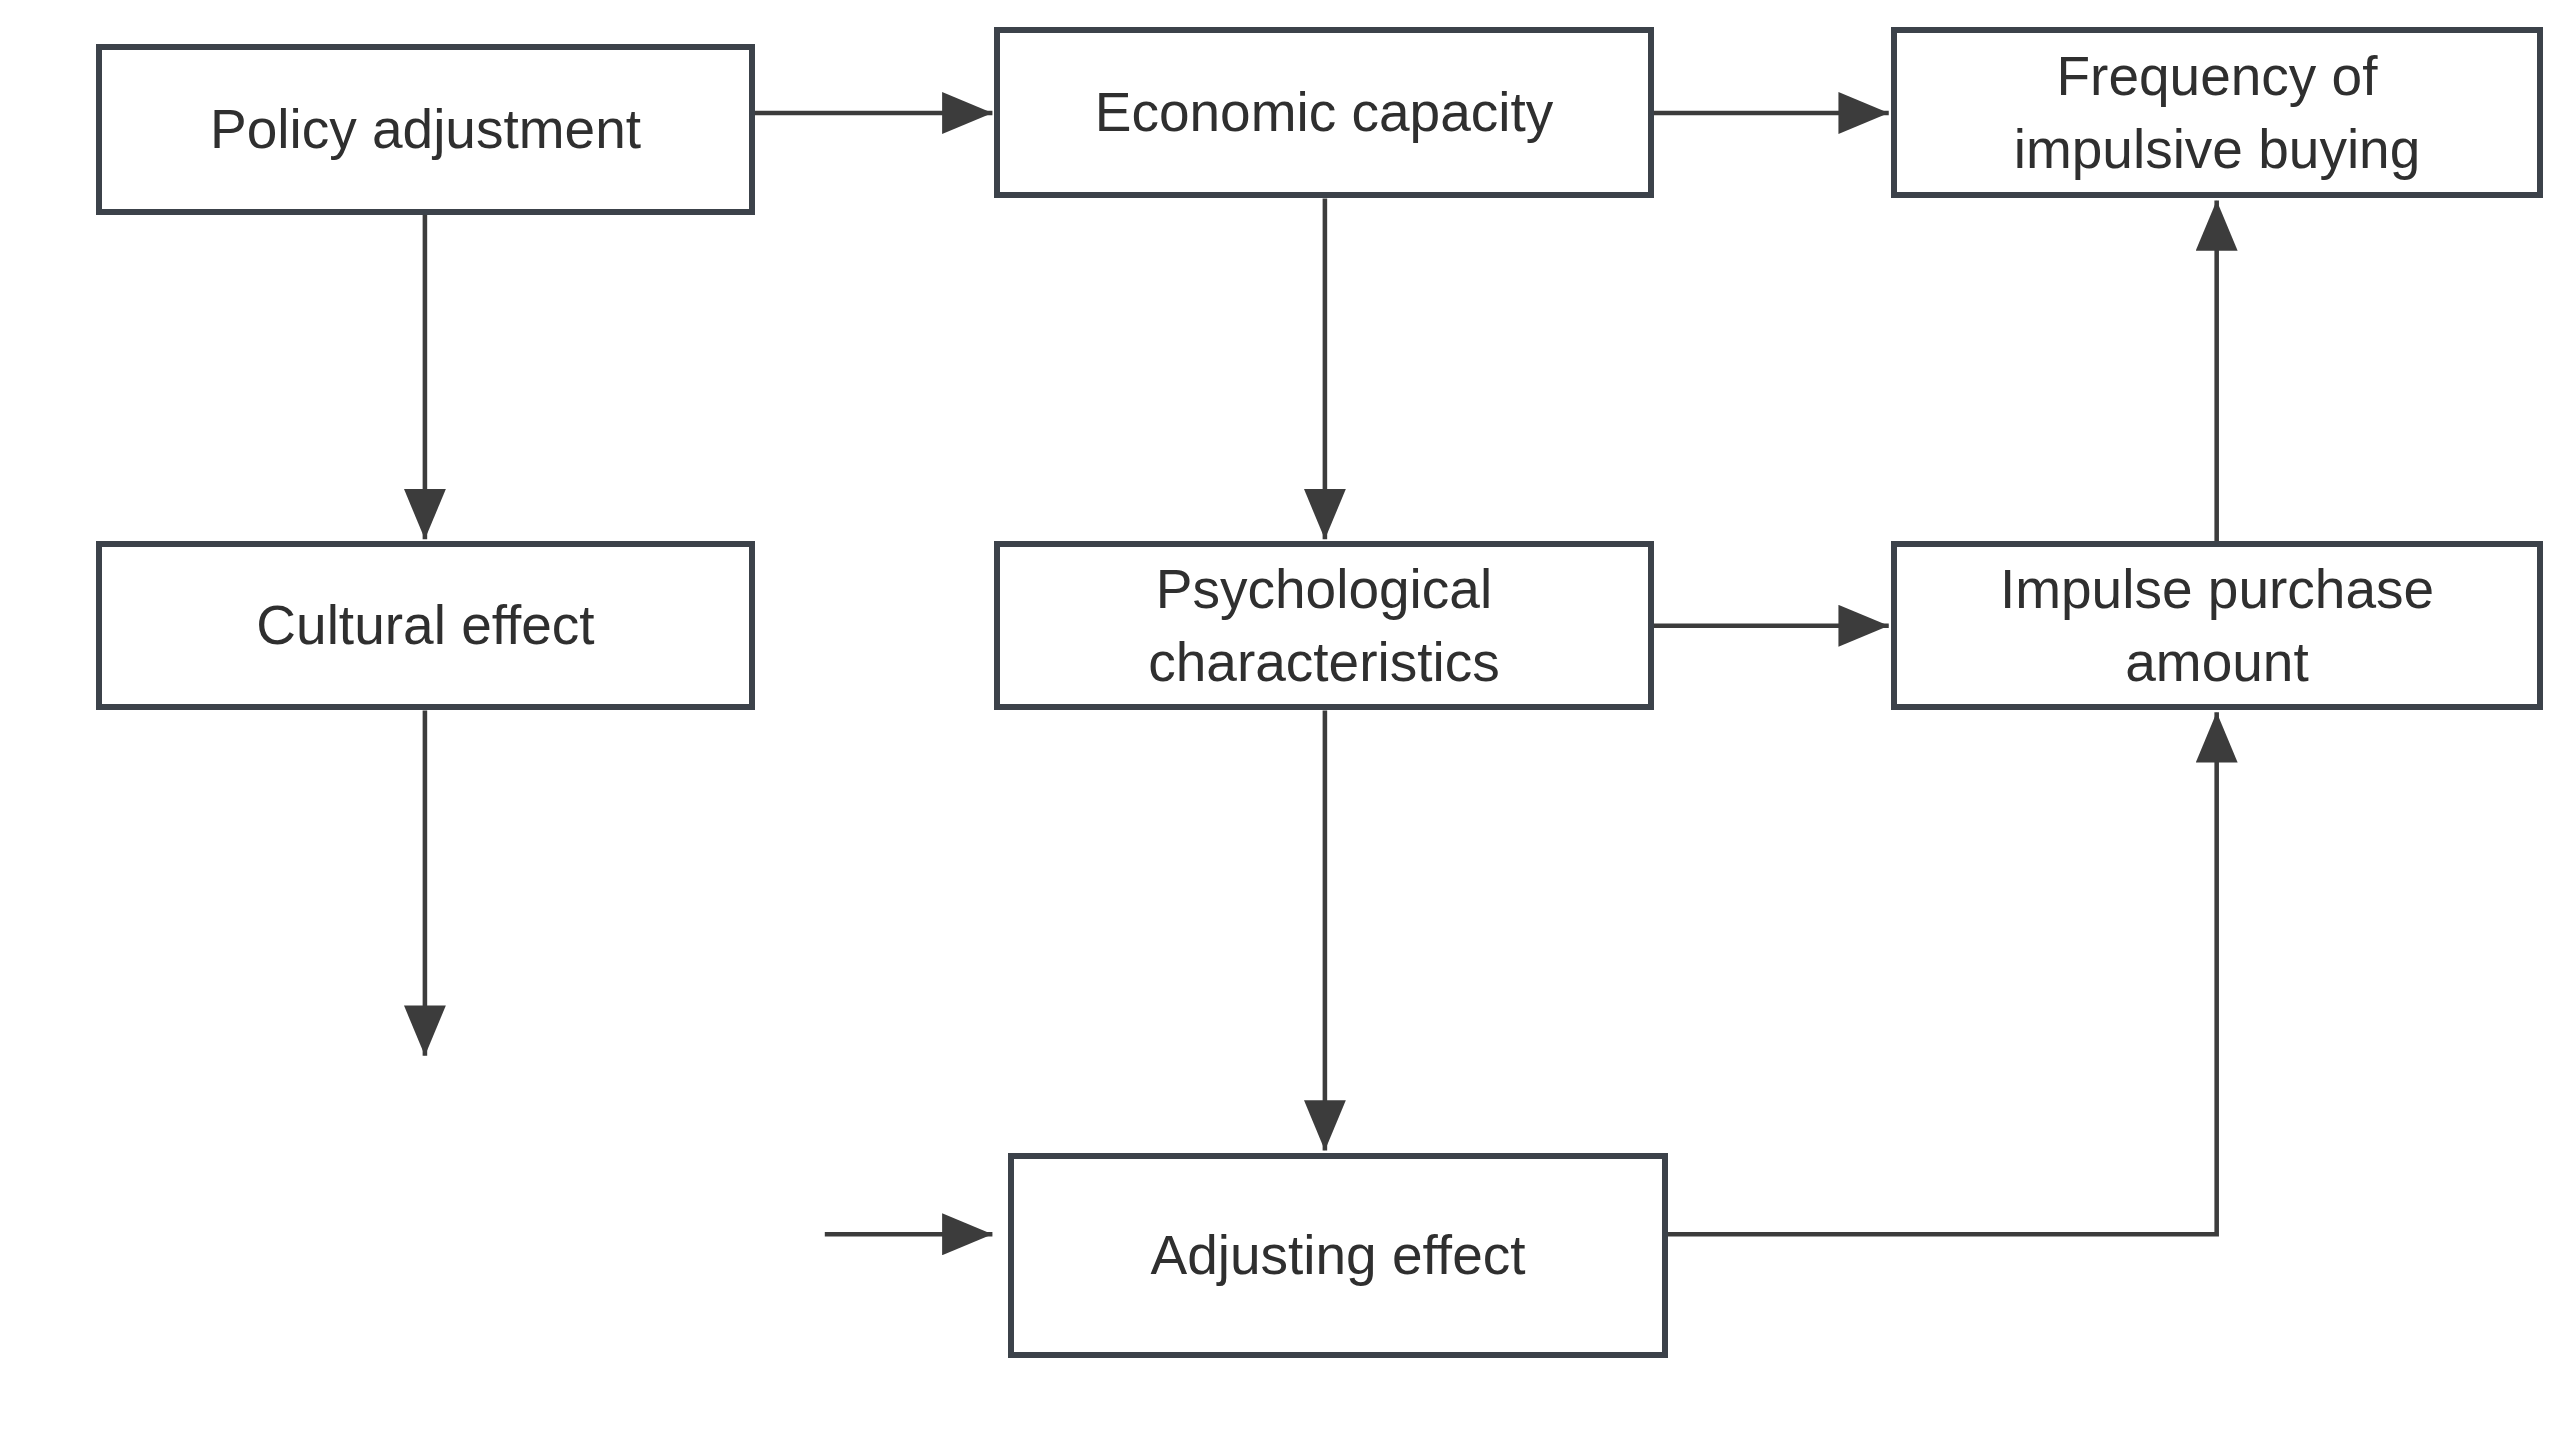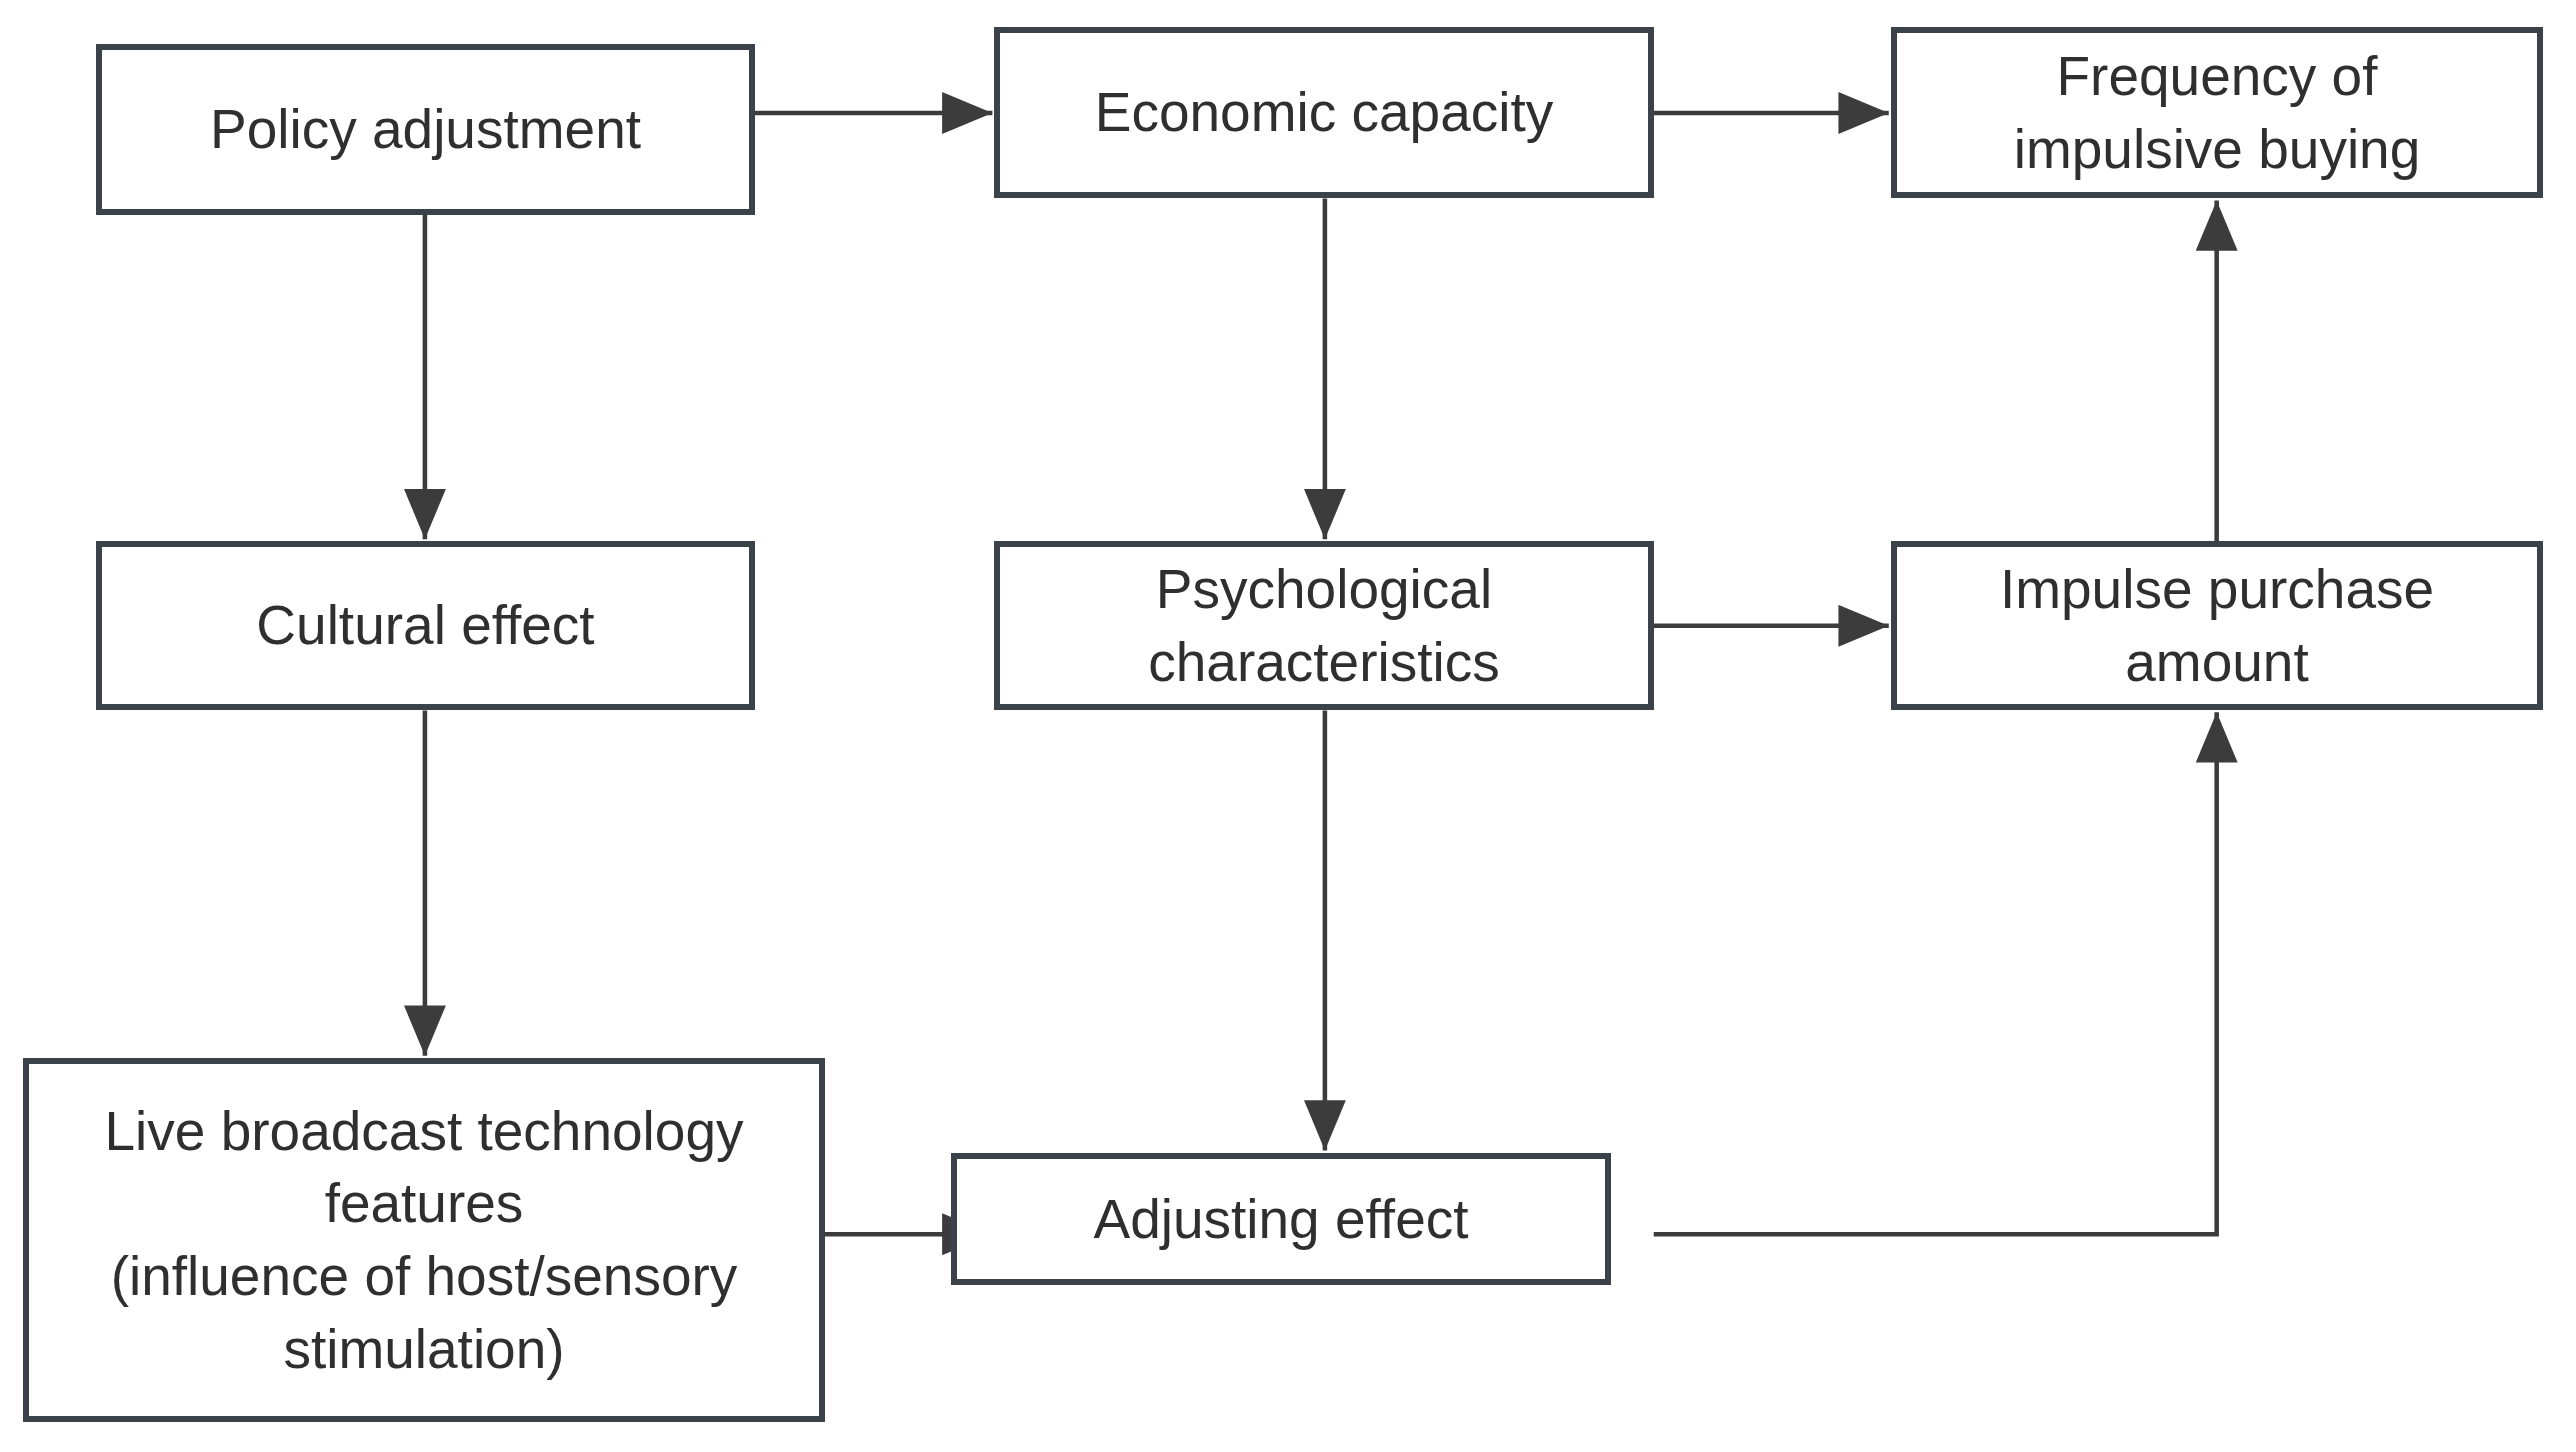--- a/index.html
+++ b/index.html
@@ -46,21 +46,21 @@
     padding: 0 7.3px;
   }
   
   .node-policy        { left: 96px;  top: 27px;   width: 659px; height: 171px; margin-top: 17px; }
   .node-economic      { left: 994px; top: 27px;   width: 660px; height: 171px; }
   .node-frequency     { left: 1891px; top: 27px;   width: 652px; height: 171px; }
   .node-cultural      { left: 96px;  top: 541px;  width: 659px; height: 169px; }
   .node-psychological { left: 994px; top: 541px;  width: 660px; height: 169px; }
   .node-impulse       { left: 1891px; top: 541px;  width: 652px; height: 169px; }
   .node-live          { left: 23px;   top: 1058px; width: 802px; height: 364px; }
-  .node-adjusting     { left: 951px; top: 1153px; width: 660px; height: 132px; text-align: center; }
+  .node-adjusting     { left: 1008px; top: 1153px; width: 660px; height: 205px; text-align: center; }
 </style>
 </head>
 <body>
 
 <div class="canvas">
 
   <svg class="edge-layer" viewBox="0 0 2827 1594" xmlns="http://www.w3.org/2000/svg">
     <defs>
       <marker id="arrowhead" viewBox="0 0 12 10" refX="12" refY="5" markerUnits="userSpaceOnUse" markerWidth="58" markerHeight="46" orient="auto">
         <path d="M 0 0 L 12 5 L 0 10 Z" fill="#3c3c3c"></path>
@@ -99,25 +99,19 @@
   <div class="node node-psychological">
     <span class="node-label">Psychological
 characteristics</span>
   </div>
 
   <div class="node node-impulse">
     <span class="node-label">Impulse purchase
 amount</span>
   </div>
 
-  <div class="node node-live">
-    <span class="node-label">Live broadcast technology
-features
-(influence of host/sensory
-stimulation)</span>
-  </div>
 
   <div class="node node-adjusting">
     <span class="node-label">Adjusting effect</span>
   </div>
 
 </div>
 
 
 </body></html>

